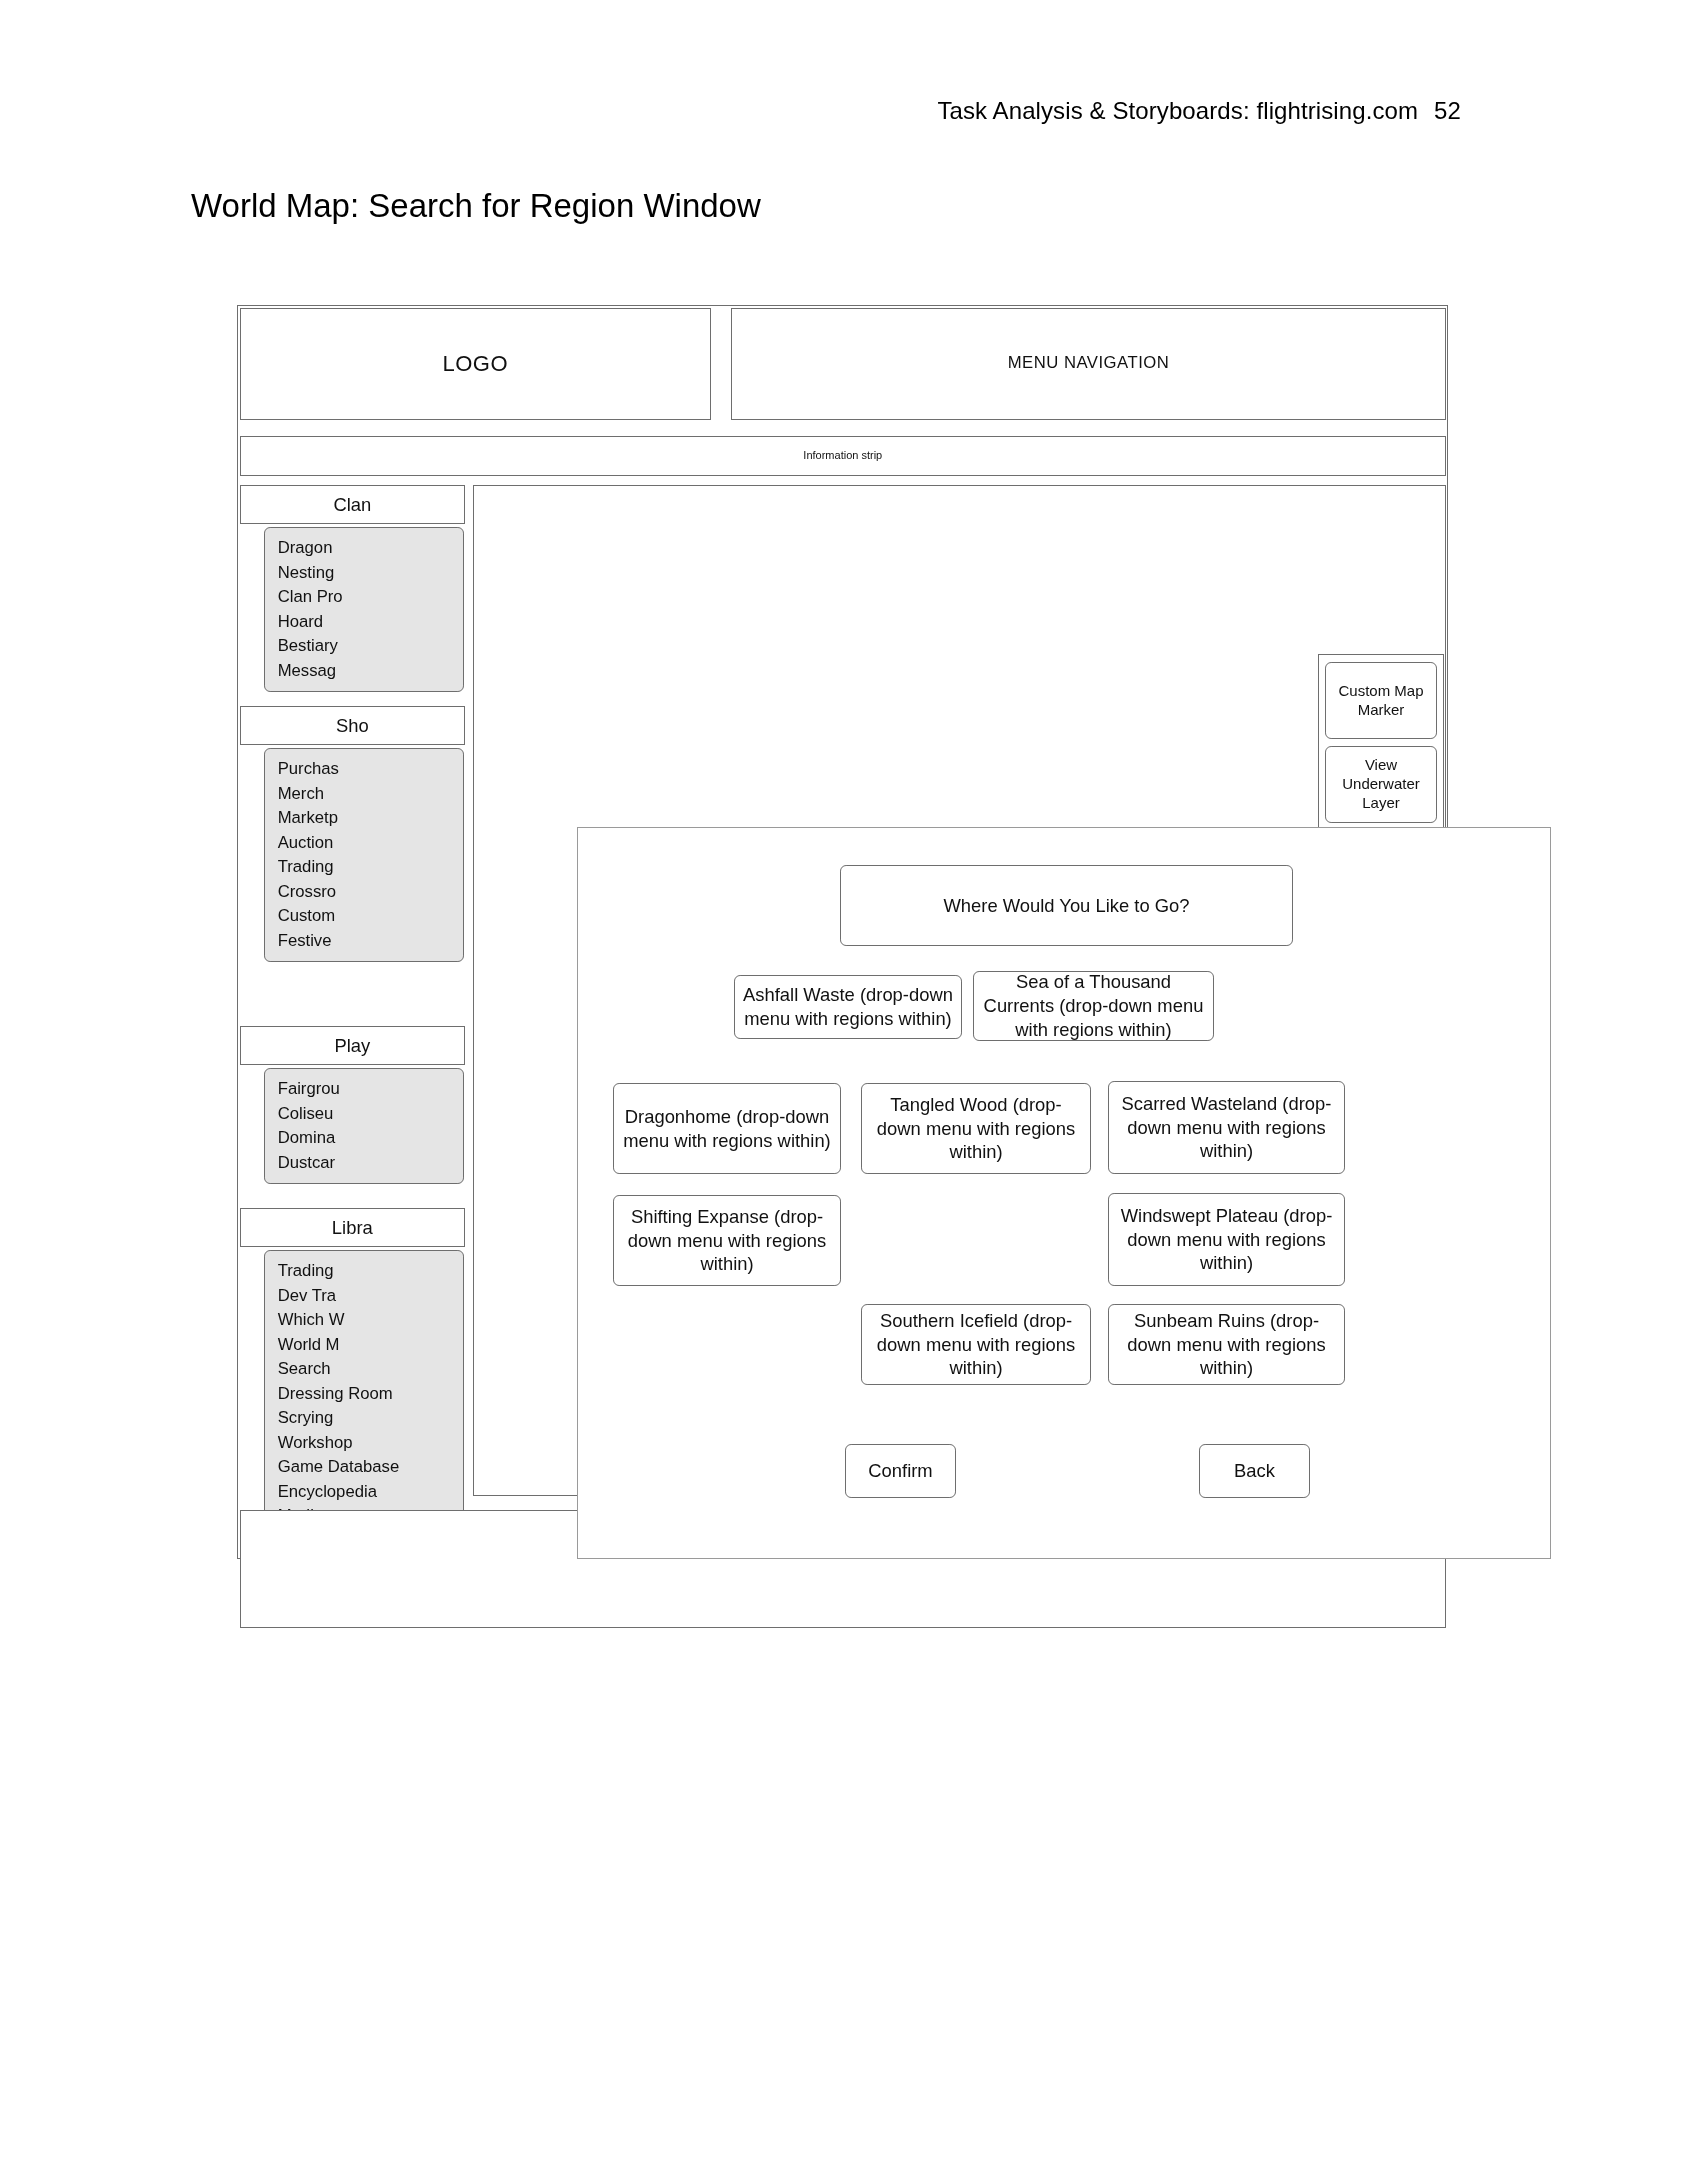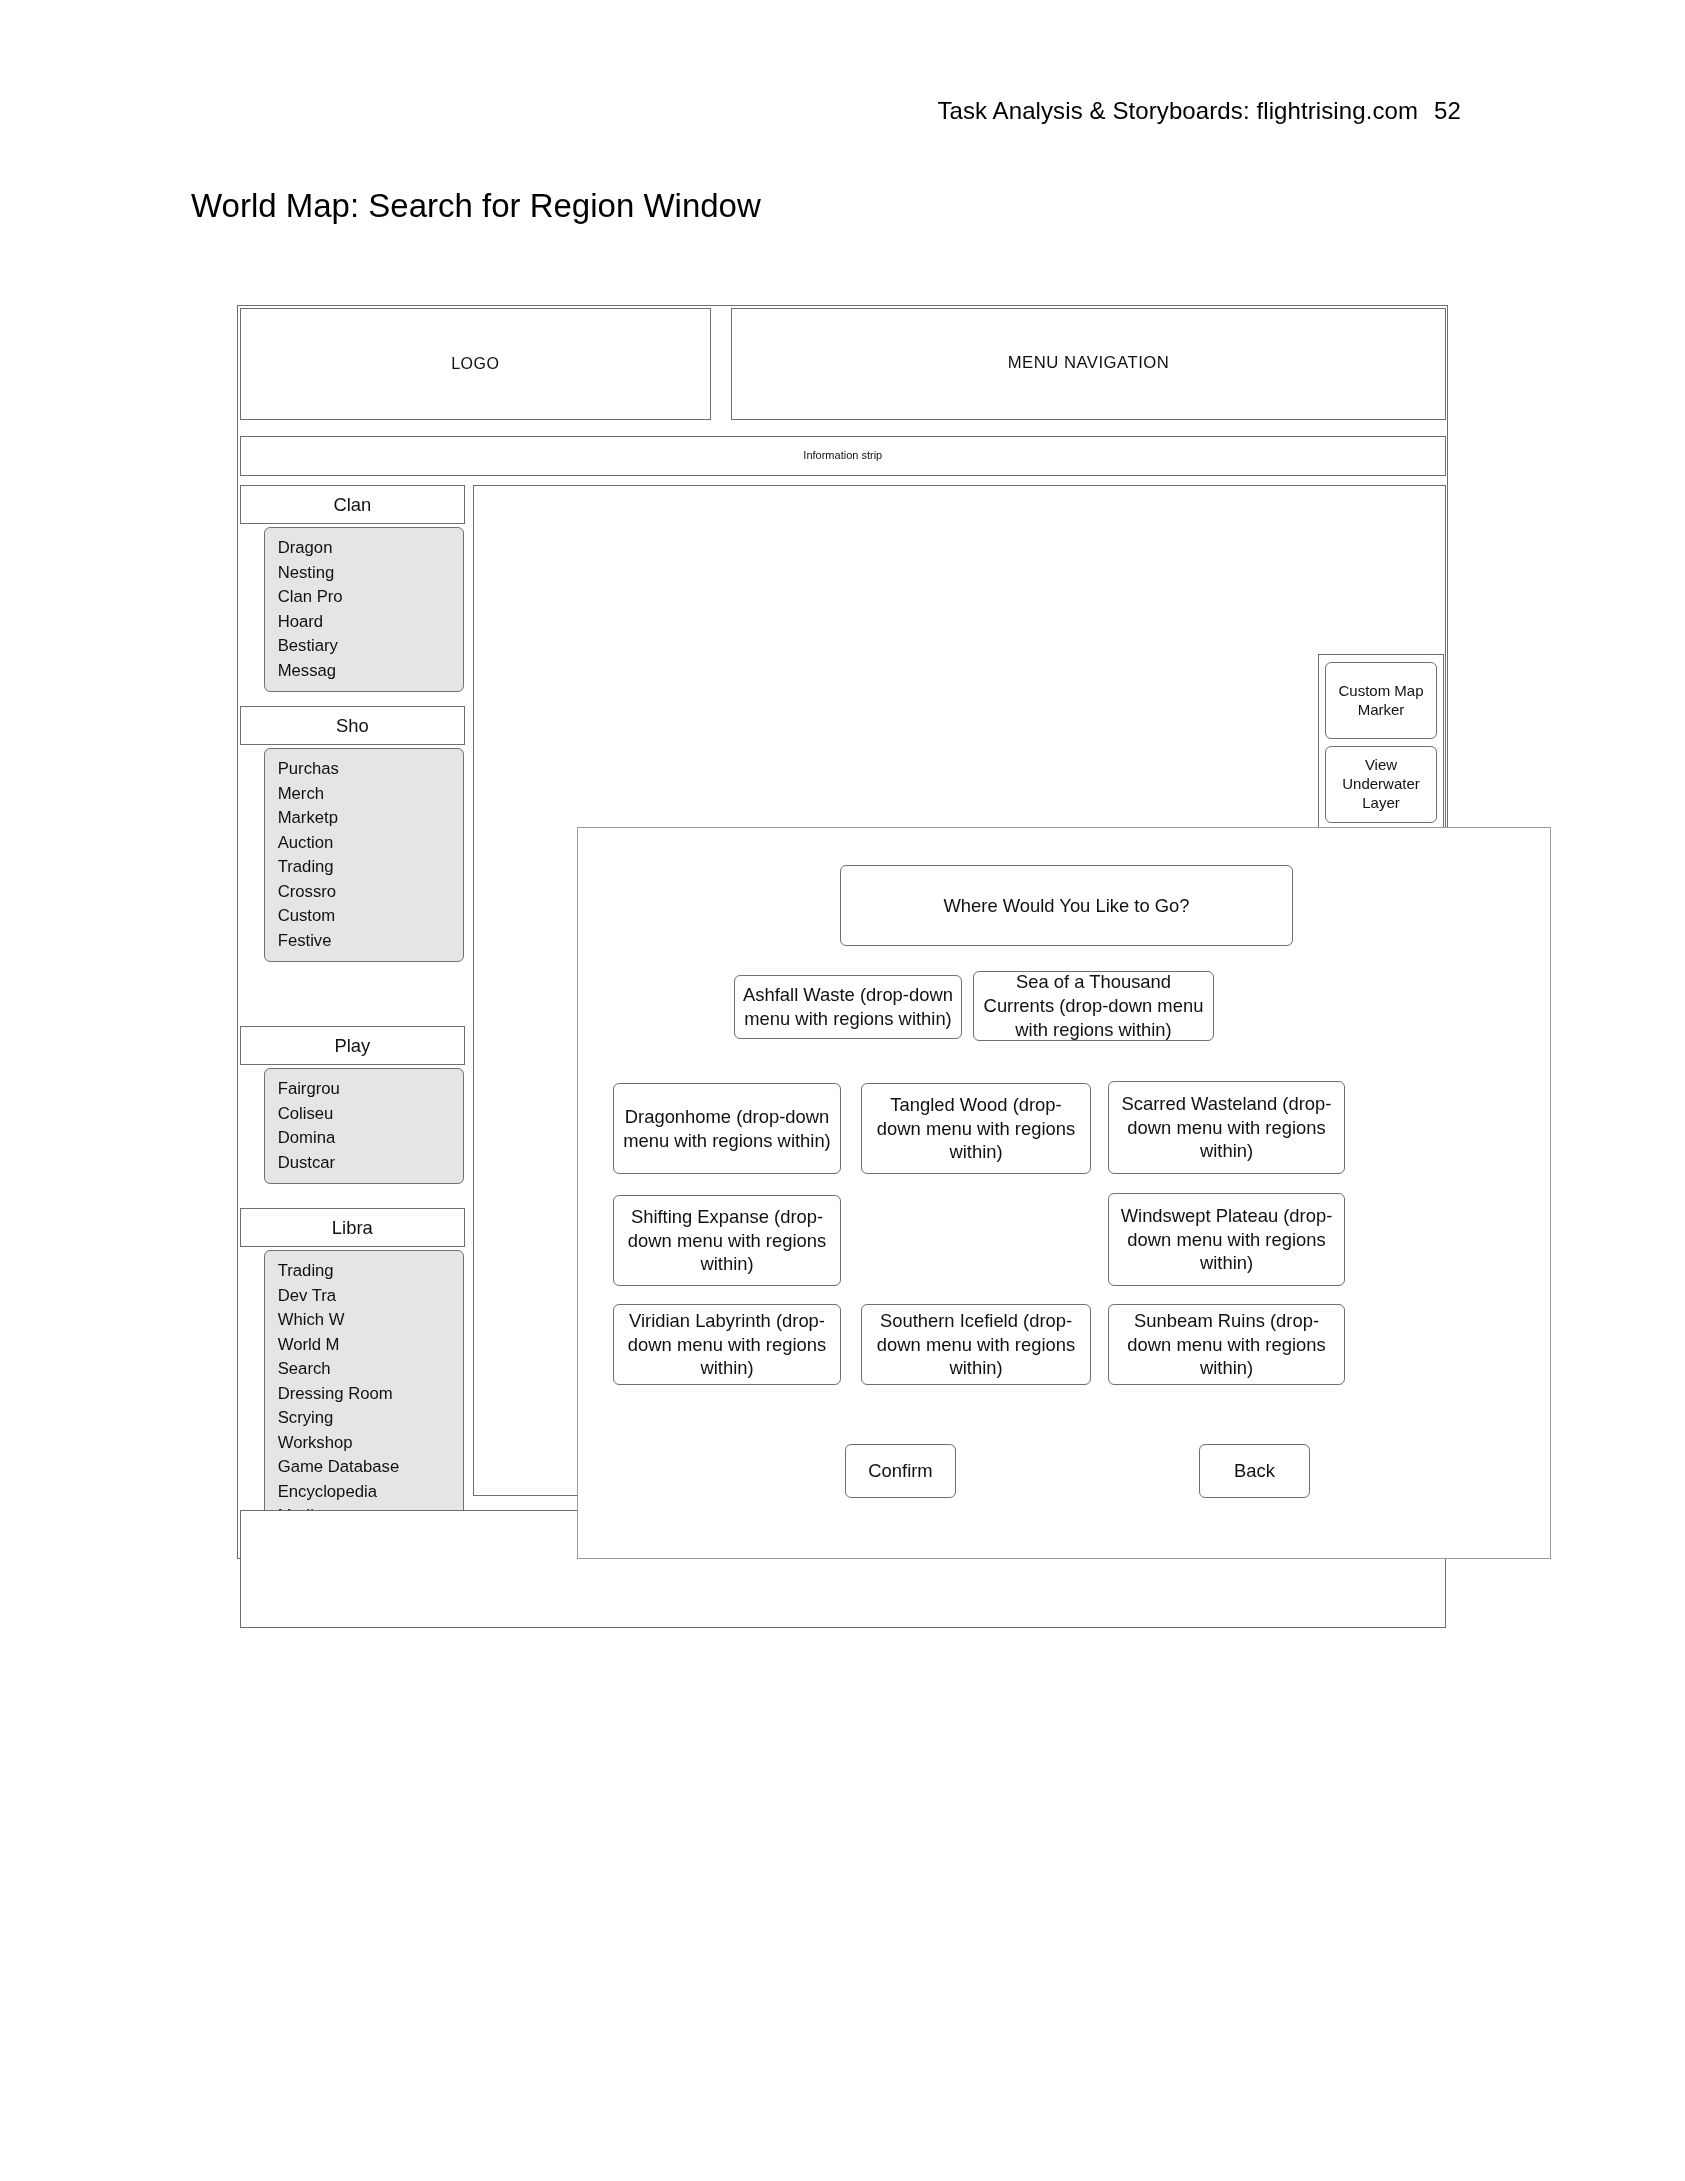--- a/index.html
+++ b/index.html
@@ -56,21 +56,21 @@
     display: flex;
     align-items: center;
     justify-content: center;
     text-align: center;
     line-height: 1.25;
   }
 
   .logo-box {
     position: absolute; left: 1.8px; top: 1.8px;
     width: 471px; height: 112px;
-    font-size: 16px; letter-spacing: 0.5px;
+    font-size: 22px; letter-spacing: 0.5px;
   }
   .menunav-box {
     position: absolute; left: 493px; top: 1.8px;
     width: 715px; height: 112px;
     font-size: 16.7px; letter-spacing: 0.5px;
   }
   .infostrip-box {
     position: absolute; left: 1.8px; top: 130px;
     width: 1206px; height: 40px;
     font-size: 11px;
@@ -363,21 +363,20 @@
       <div class="opt opt-ashfall">Ashfall Waste (drop-down menu with regions within)</div>
       <div class="opt opt-sea">Sea of a Thousand Currents (drop-down menu with regions within)</div>
 
       <div class="opt opt-dragonhome">Dragonhome (drop-down menu with regions within)</div>
       <div class="opt opt-tangled">Tangled Wood (drop-down menu with regions within)</div>
       <div class="opt opt-scarred">Scarred Wasteland (drop-down menu with regions within)</div>
 
       <div class="opt opt-shifting">Shifting Expanse (drop-down menu with regions within)</div>
       <div class="opt opt-windswept">Windswept Plateau (drop-down menu with regions within)</div>
 
-      <div class="opt opt-viridian">Viridian Labyrinth (drop-down menu with regions within)</div>
       <div class="opt opt-southern">Southern Icefield (drop-down menu with regions within)</div>
       <div class="opt opt-sunbeam">Sunbeam Ruins (drop-down menu with regions within)</div>
 
       <div class="modal-btn btn-confirm">Confirm</div>
       <div class="modal-btn btn-back">Back</div>
     </div>
 
   </div>
 </div>
 

